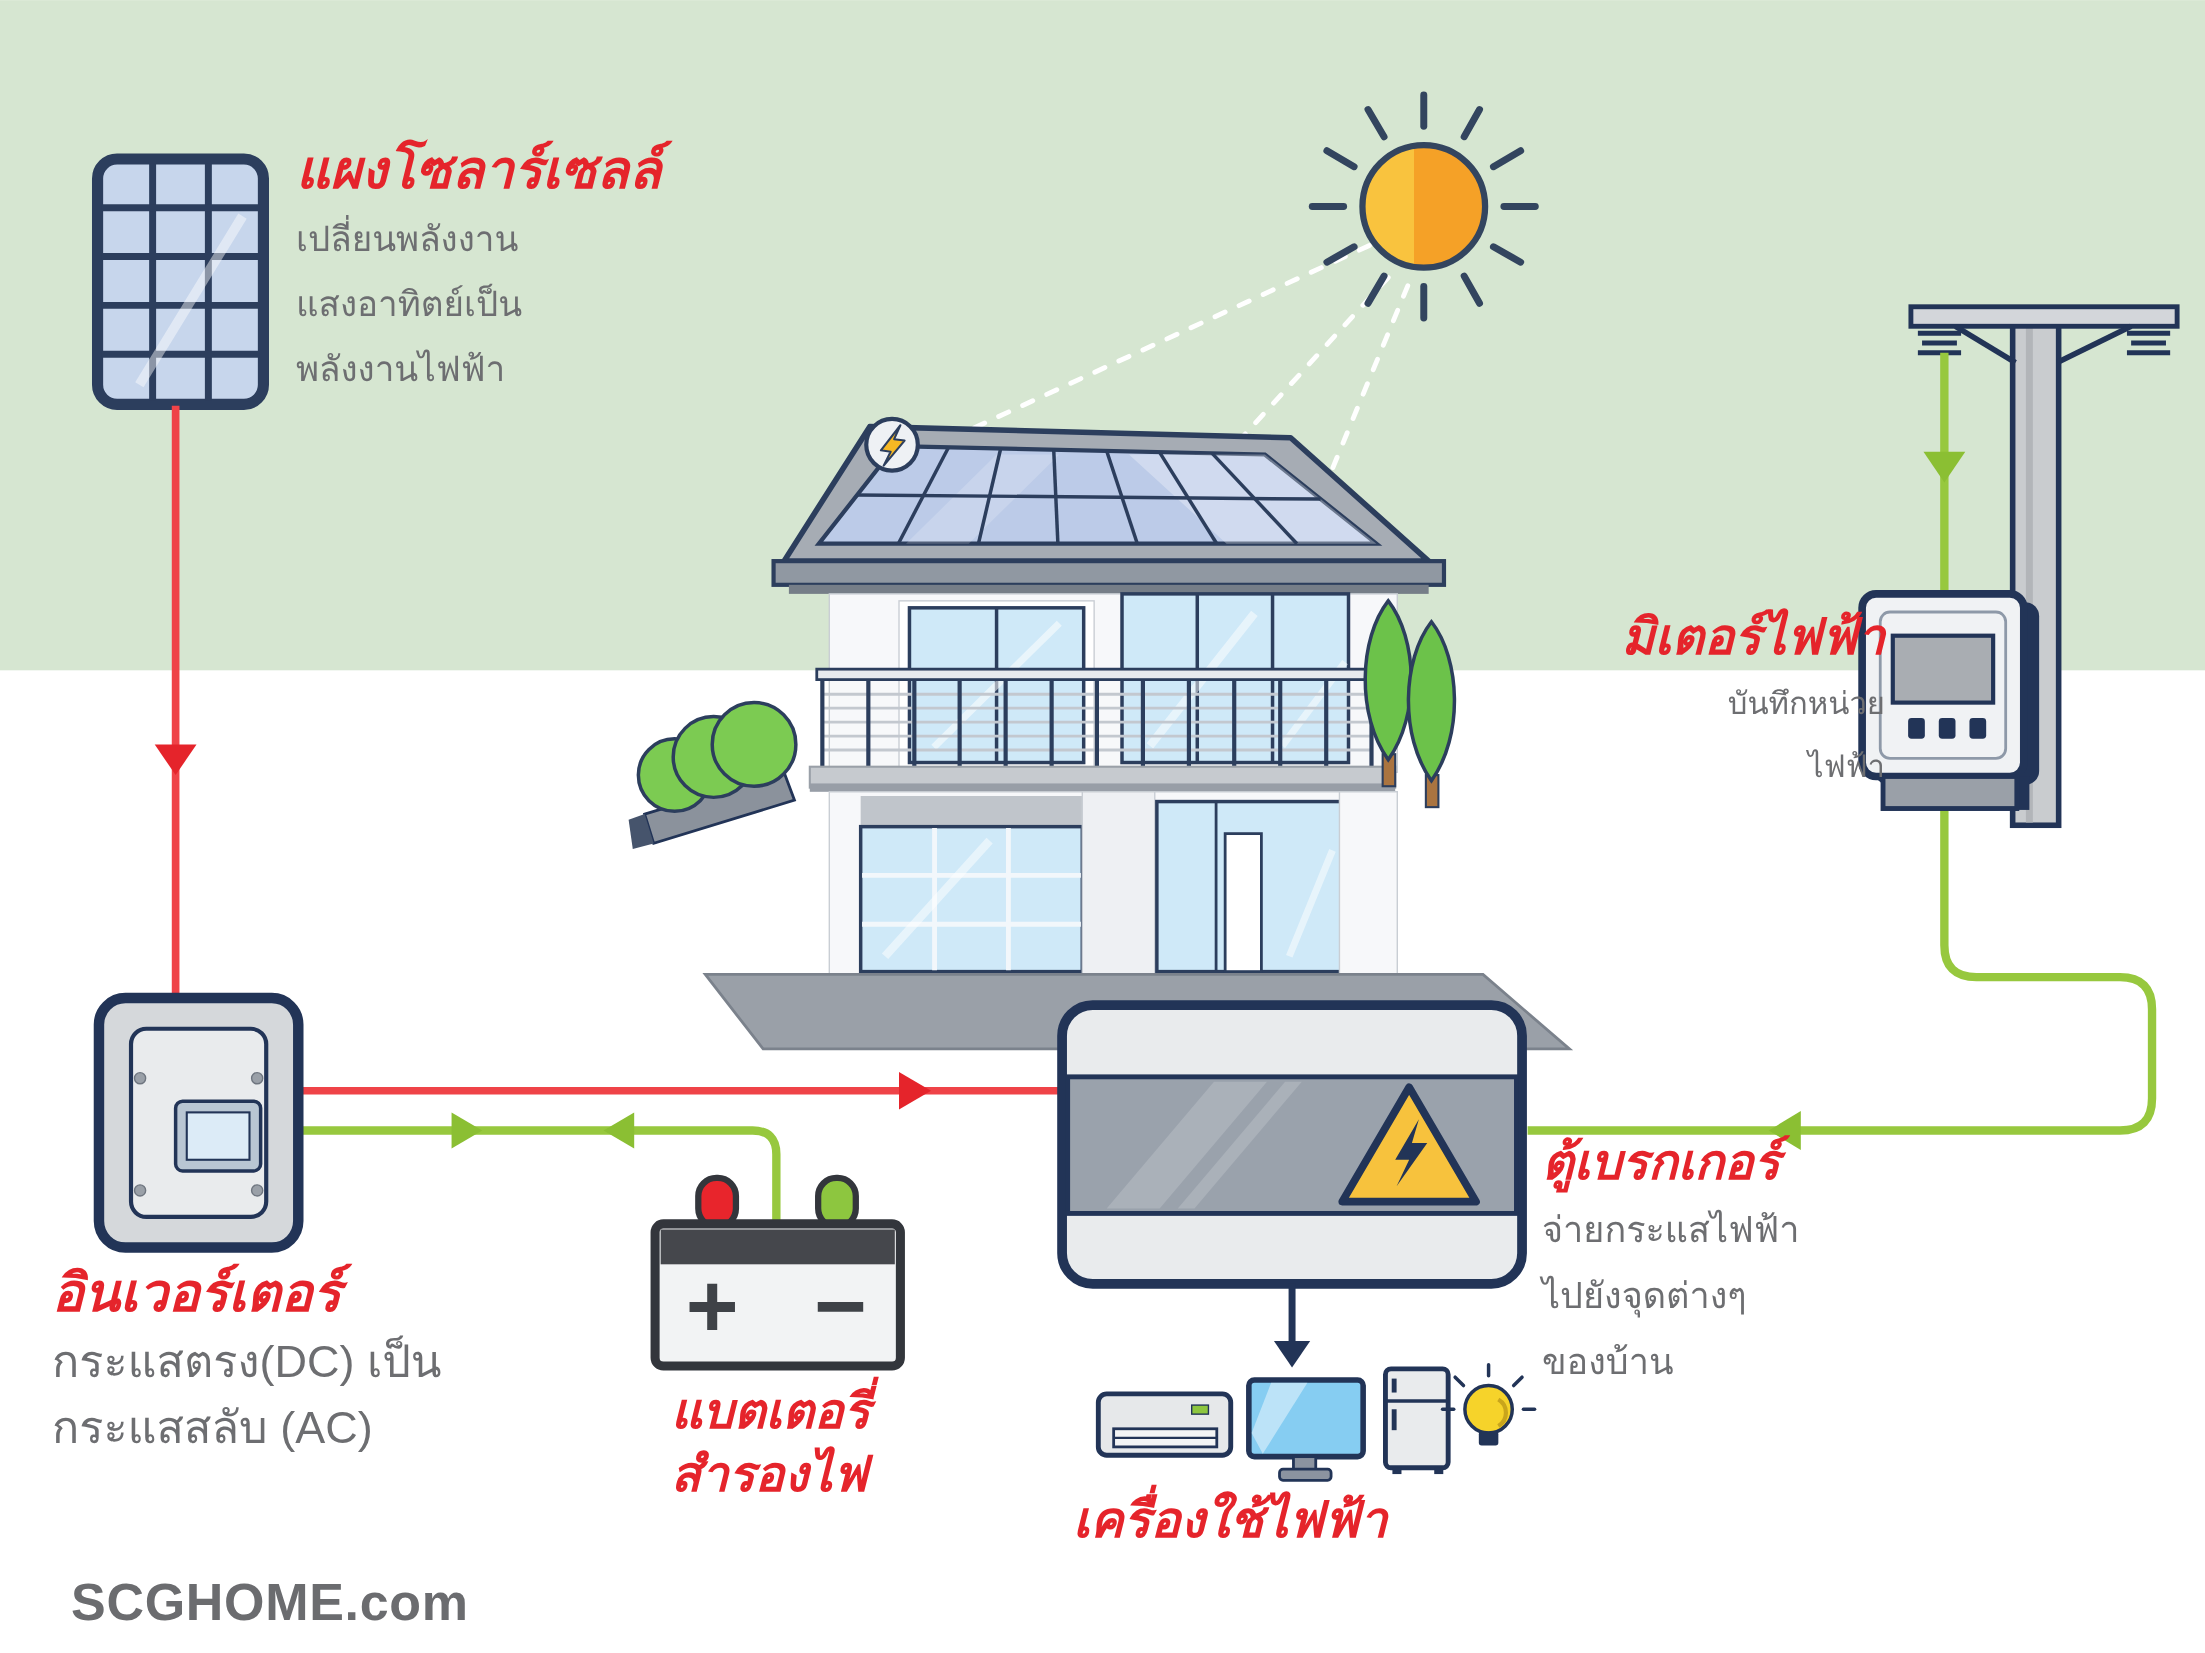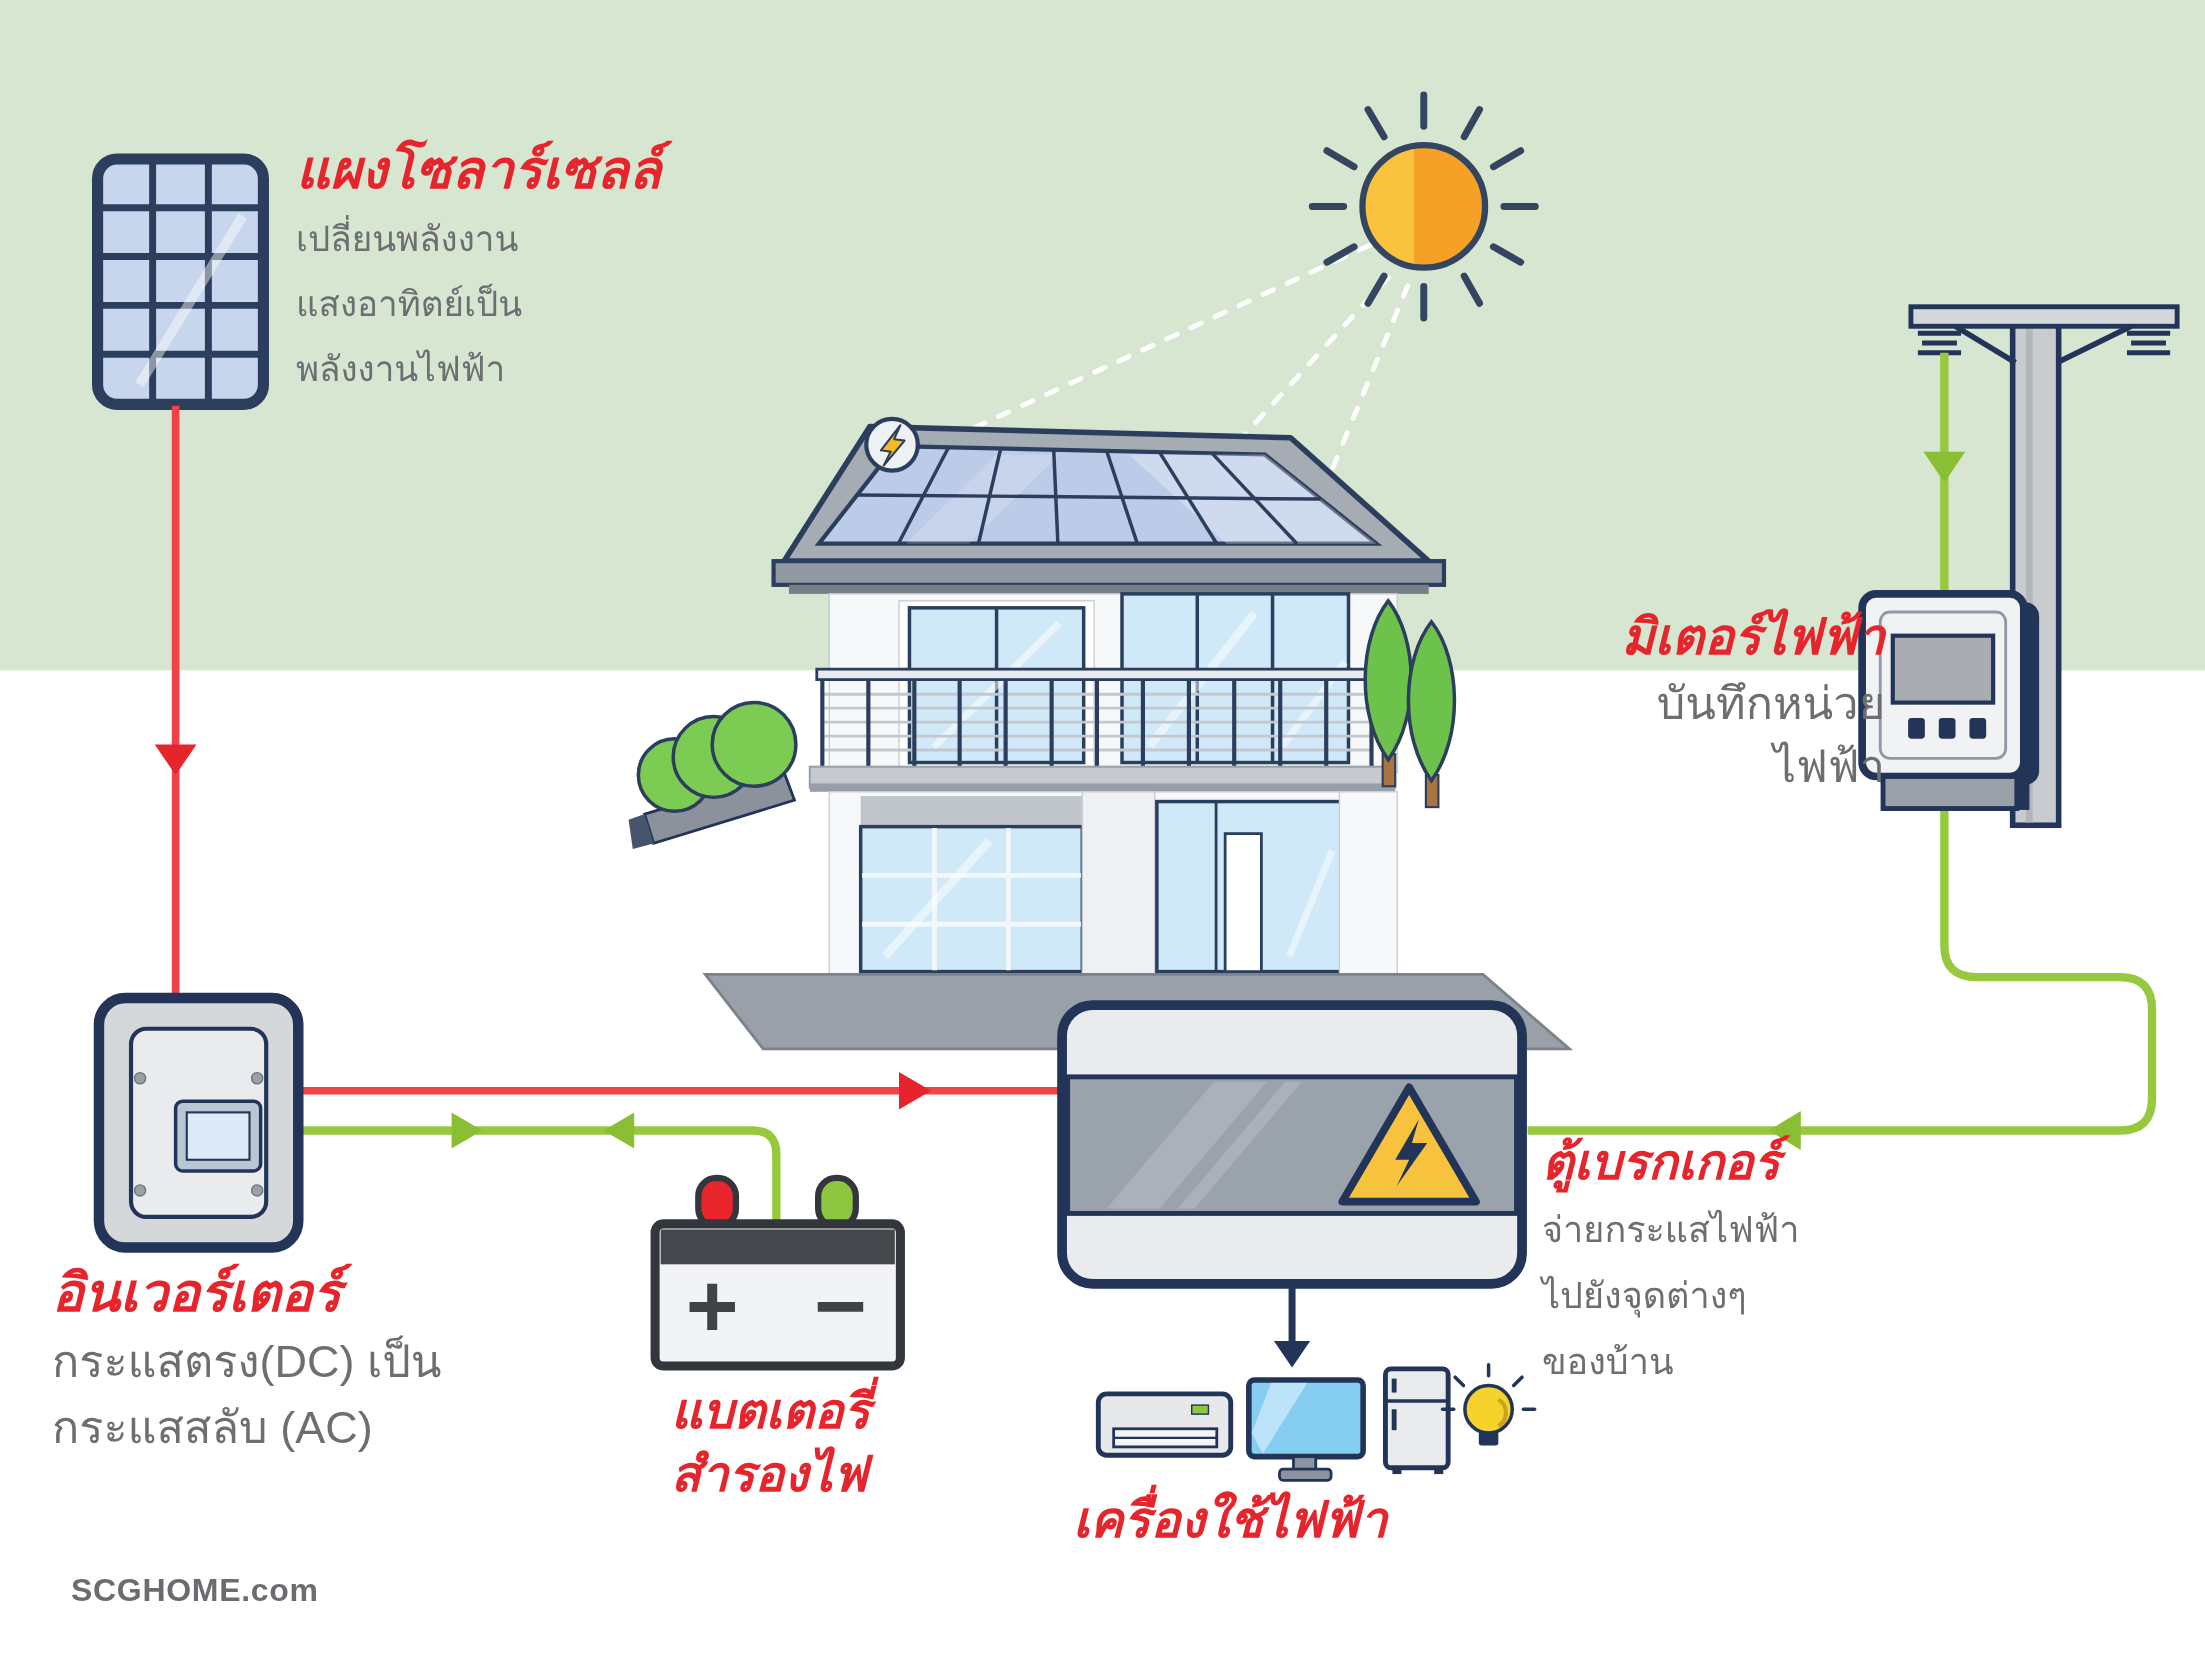--- a/index.html
+++ b/index.html
@@ -9,32 +9,32 @@
   }
   #scene{position:absolute;left:0;top:0;}
   .tb{position:absolute;}
   .tb .title{color:#e5242b;font-weight:800;font-style:italic;}
   .tb .desc{color:#6d6e71;font-weight:400;}
   .panel-block{left:296px;top:134px;width:544px;}
   .panel-block .title{font-size:53px;line-height:72px;}
   .panel-block .desc{font-size:35px;line-height:65px;}
   .meter-block{left:1471px;top:602px;width:414px;text-align:right;}
   .meter-block .title{font-size:50px;line-height:70px;}
-  .meter-block .desc{font-size:45px;line-height:63px;}
+  .meter-block .desc{font-size:31px;line-height:63px;}
   .inverter-block{left:52px;top:1257px;width:558px;}
   .inverter-block .title{font-size:53px;line-height:72px;}
   .inverter-block .desc{font-size:45px;line-height:66px;}
   .battery-block{left:671px;top:1380px;width:362px;}
   .battery-block .title{font-size:49px;line-height:63px;}
   .breaker-block{left:1542px;top:1128px;width:572px;}
   .breaker-block .title{font-size:49px;line-height:69px;}
   .breaker-block .desc{font-size:36px;line-height:66px;}
   .appliances-label{left:1073px;top:1485px;width:446px;}
   .appliances-label .title{font-size:50px;line-height:70px;}
-  .watermark{left:71px;top:1572px;color:#6b6c6f;font-weight:800;font-size:32px;letter-spacing:0.7px;}
+  .watermark{left:71px;top:1572px;color:#6b6c6f;font-weight:800;font-size:52px;letter-spacing:0.7px;}
 </style>
 </head>
 <body>
 
 <div id="canvas">
 
 <svg id="scene" width="2205" height="1654" viewBox="0 0 3164 2373" xmlns="http://www.w3.org/2000/svg">
 
   <rect x="0" y="0" width="3164" height="962" fill="#d6e6d1"></rect>
   <rect x="0" y="962" width="3164" height="1411" fill="#ffffff"></rect>

